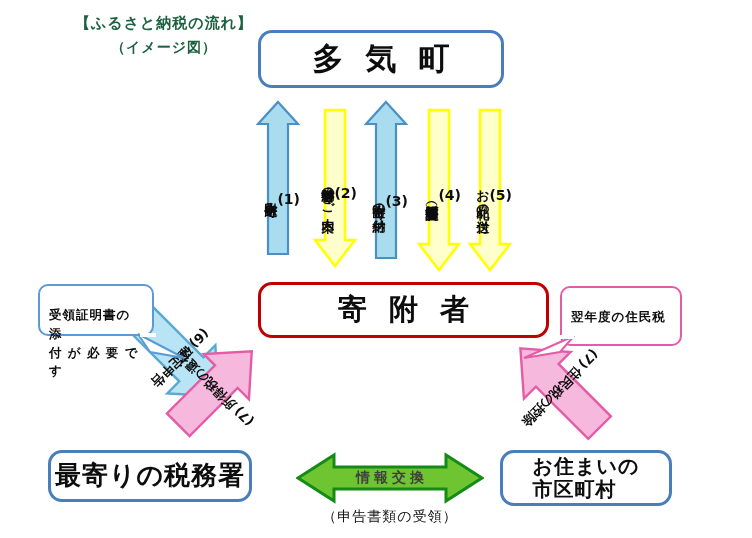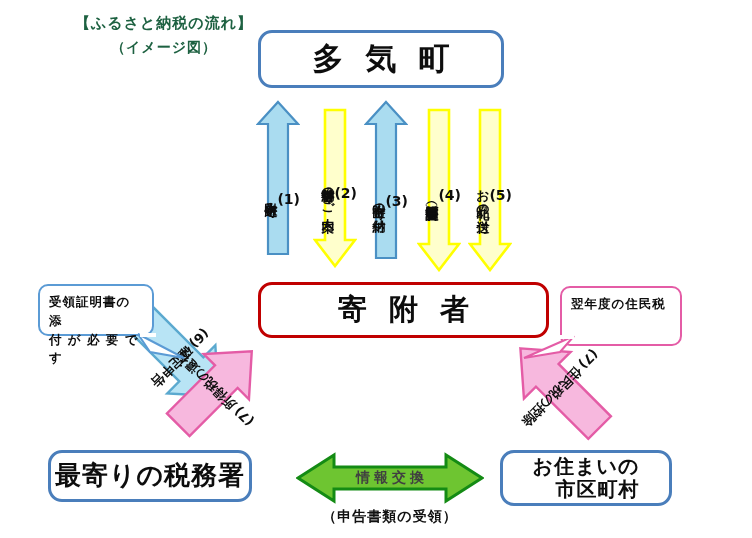--- a/index.html
+++ b/index.html
@@ -13,21 +13,21 @@
   
   .title-block{position:absolute;left:44px;top:14px;width:240px;text-align:center;color:#1d6141;font-weight:bold;}
   .title-main{font-size:15px;letter-spacing:1px;}
   .title-sub{font-size:14px;letter-spacing:1px;margin-top:6px;}
 
   
   .entity{
     position:absolute;box-sizing:border-box;
     display:flex;align-items:center;justify-content:center;
     background:#ffffff;border-radius:14px;
-    font-weight:bold;color:#0d0d0d;text-align:right;line-height:1.15;
+    font-weight:bold;color:#0d0d0d;text-align:left;line-height:1.15;
   }
   .entity.blue{border:3px solid #4a7ebb;}
   .entity.red{border:3px solid #c00000;}
 
   #box-town{left:258px;top:30px;width:246px;height:58px;font-size:31px;letter-spacing:22px;text-indent:22px;}
   #box-donor{left:258px;top:282px;width:291px;height:56px;font-size:29px;letter-spacing:22px;text-indent:22px;}
   #box-taxoffice{left:48px;top:450px;width:204px;height:52px;font-size:26px;letter-spacing:1px;}
   #box-city{left:500px;top:450px;width:172px;height:56px;font-size:20px;letter-spacing:1px;}
   #box-city .l2{display:block;}
 
@@ -51,37 +51,37 @@
   .diag svg{display:block;}
   .diag .dlabel{
     position:absolute;left:0;top:0;
     font-size:13px;font-weight:bold;color:#0d0d0d;white-space:nowrap;
   }
 
   
   .bubble{
     position:absolute;box-sizing:border-box;background:#ffffff;
     border-radius:10px;font-size:12.5px;font-weight:bold;color:#0d0d0d;
-    line-height:1.5;text-align:left;padding:7px 9px;letter-spacing:1px;
+    line-height:1.5;text-align:left;padding:20px 9px;letter-spacing:1px;
   }
   .bubble.blue{border:2px solid #5b9bd5;}
   .bubble.pink{border:2px solid #e45ca6;}
   .bubble .tail{position:absolute;}
 
   
   #green-arrow{position:absolute;left:296px;top:452px;}
   #green-label{
     position:absolute;left:296px;top:452px;width:188px;height:52px;
     display:flex;align-items:center;justify-content:center;
     font-size:14px;font-weight:bold;color:#404040;letter-spacing:4px;
     text-indent:4px;pointer-events:none;
   }
   #green-caption{
     position:absolute;left:286px;top:508px;width:208px;text-align:center;
-    font-size:14px;font-weight:bold;color:#111;letter-spacing:1px;
+    font-size:14px;font-weight:normal;color:#111;letter-spacing:1px;
   }
 </style>
 </head>
 <body>
 
 <div id="stage">
 
   <div class="title-block">
     <div class="title-main">【ふるさと納税の流れ】</div>
     <div class="title-sub">（イメージ図）</div>

